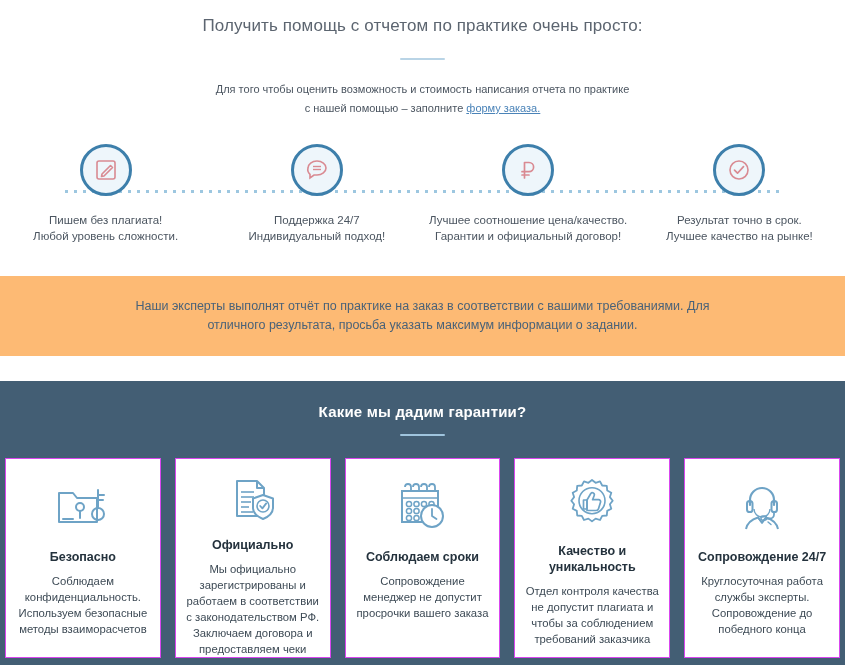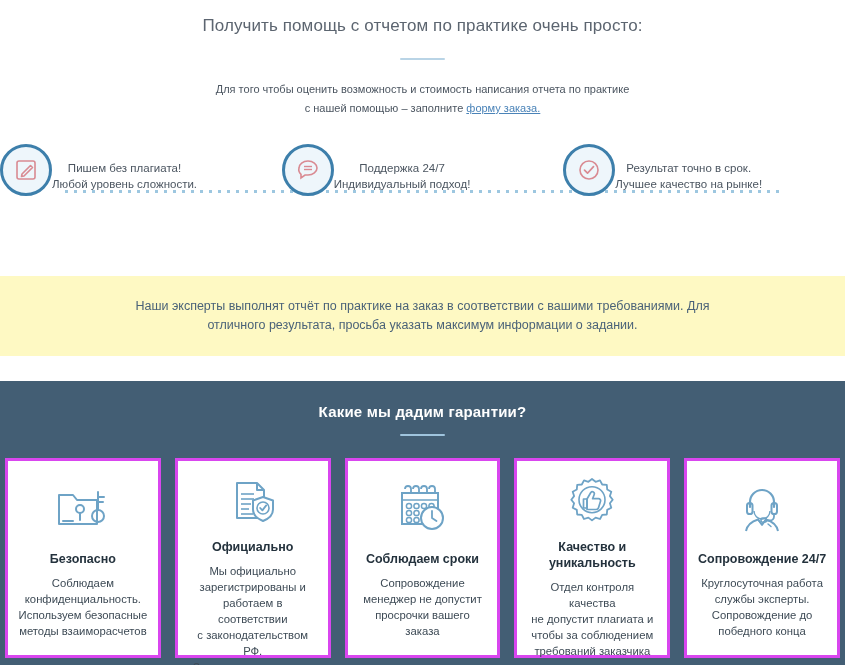--- a/index.html
+++ b/index.html
@@ -53,22 +53,22 @@
     background-image: radial-gradient(circle, #9dc7e0 1.6px, rgba(0,0,0,0) 1.8px);
     background-size: 9px 5px;
     background-repeat: repeat-x;
     z-index: 0;
   }
   .step {
     flex: 1 1 0;
     position: relative;
     z-index: 2;
     display:flex;
-    flex-direction: row;
-    align-items:flex-start;
+    flex-direction: column;
+    align-items:center;
   }
   .circle {
     width: 52px; height: 52px;
     border-radius: 50%;
     border: 3px solid #3d7fab;
     background: #eef6fb;
     display:flex; align-items:center; justify-content:center;
   }
   .circle svg { display:block; }
   .step-caption {
@@ -76,21 +76,21 @@
     text-align:center;
     font-size: 11.5px;
     line-height: 16px;
     color: #4b5560;
     white-space: pre-line;
   }
 
   
   .banner {
     margin-top: 22px;
-    background: #fef9c3;
+    background: #fdba74;
     height: 80px;
     display:flex; align-items:center; justify-content:center;
   }
   .banner-text {
     width: 600px;
     text-align:center;
     font-size: 12.5px;
     line-height: 19px;
     color: #4a6278;
   }
@@ -117,21 +117,21 @@
   }
   .cards {
     margin-top: 22px;
     padding: 0 5px;
     display:flex;
     gap: 14px;
   }
   .card {
     flex: 1 1 0;
     background:#ffffff;
-    border: 3px solid #d946ef;
+    border: 1px solid #d946ef;
     height: 200px;
     padding: 14px 9px 10px 9px;
     display:flex;
     flex-direction:column;
     align-items:center;
   }
   .card-icon {
     height: 70px;
     display:flex; align-items:center; justify-content:center;
   }
@@ -192,20 +192,31 @@
             <path d="M4 11 a9 7 0 1 1 9 7 h-3 l-4 3 v-3.6 A8 7 0 0 1 4 11 Z" fill="none" stroke="#d98a92" stroke-width="1.6"></path>
             <line x1="9" y1="9.5" x2="17" y2="9.5" stroke="#d98a92" stroke-width="1.4"></line>
             <line x1="9" y1="12.5" x2="17" y2="12.5" stroke="#d98a92" stroke-width="1.4"></line>
           </svg>
         </span>
       </div>
       <div class="step-caption">Поддержка 24/7
 Индивидуальный подход!</div>
     </div>
 
+    <div class="step">
+      <div class="circle">
+        <span>
+          <svg width="26" height="26" viewBox="0 0 26 26">
+            <path d="M9.5 21 L9.5 5.5 L14 5.5 a4.6 4.6 0 0 1 0 9.2 L7 14.7 M7 18 L14 18" fill="none" stroke="#d98a92" stroke-width="1.7" stroke-linecap="round" stroke-linejoin="round"></path>
+          </svg>
+        </span>
+      </div>
+      <div class="step-caption">Лучшее соотношение цена/качество.
+Гарантии и официальный договор!</div>
+    </div>
 
     <div class="step">
       <div class="circle">
         <span>
           <svg width="26" height="26" viewBox="0 0 26 26">
             <circle cx="13" cy="13" r="9" fill="none" stroke="#d98a92" stroke-width="1.6"></circle>
             <path d="M8.5 13.2 L11.5 16.2 L17.5 9.6" fill="none" stroke="#d98a92" stroke-width="1.7" stroke-linecap="round" stroke-linejoin="round"></path>
           </svg>
         </span>
       </div>

